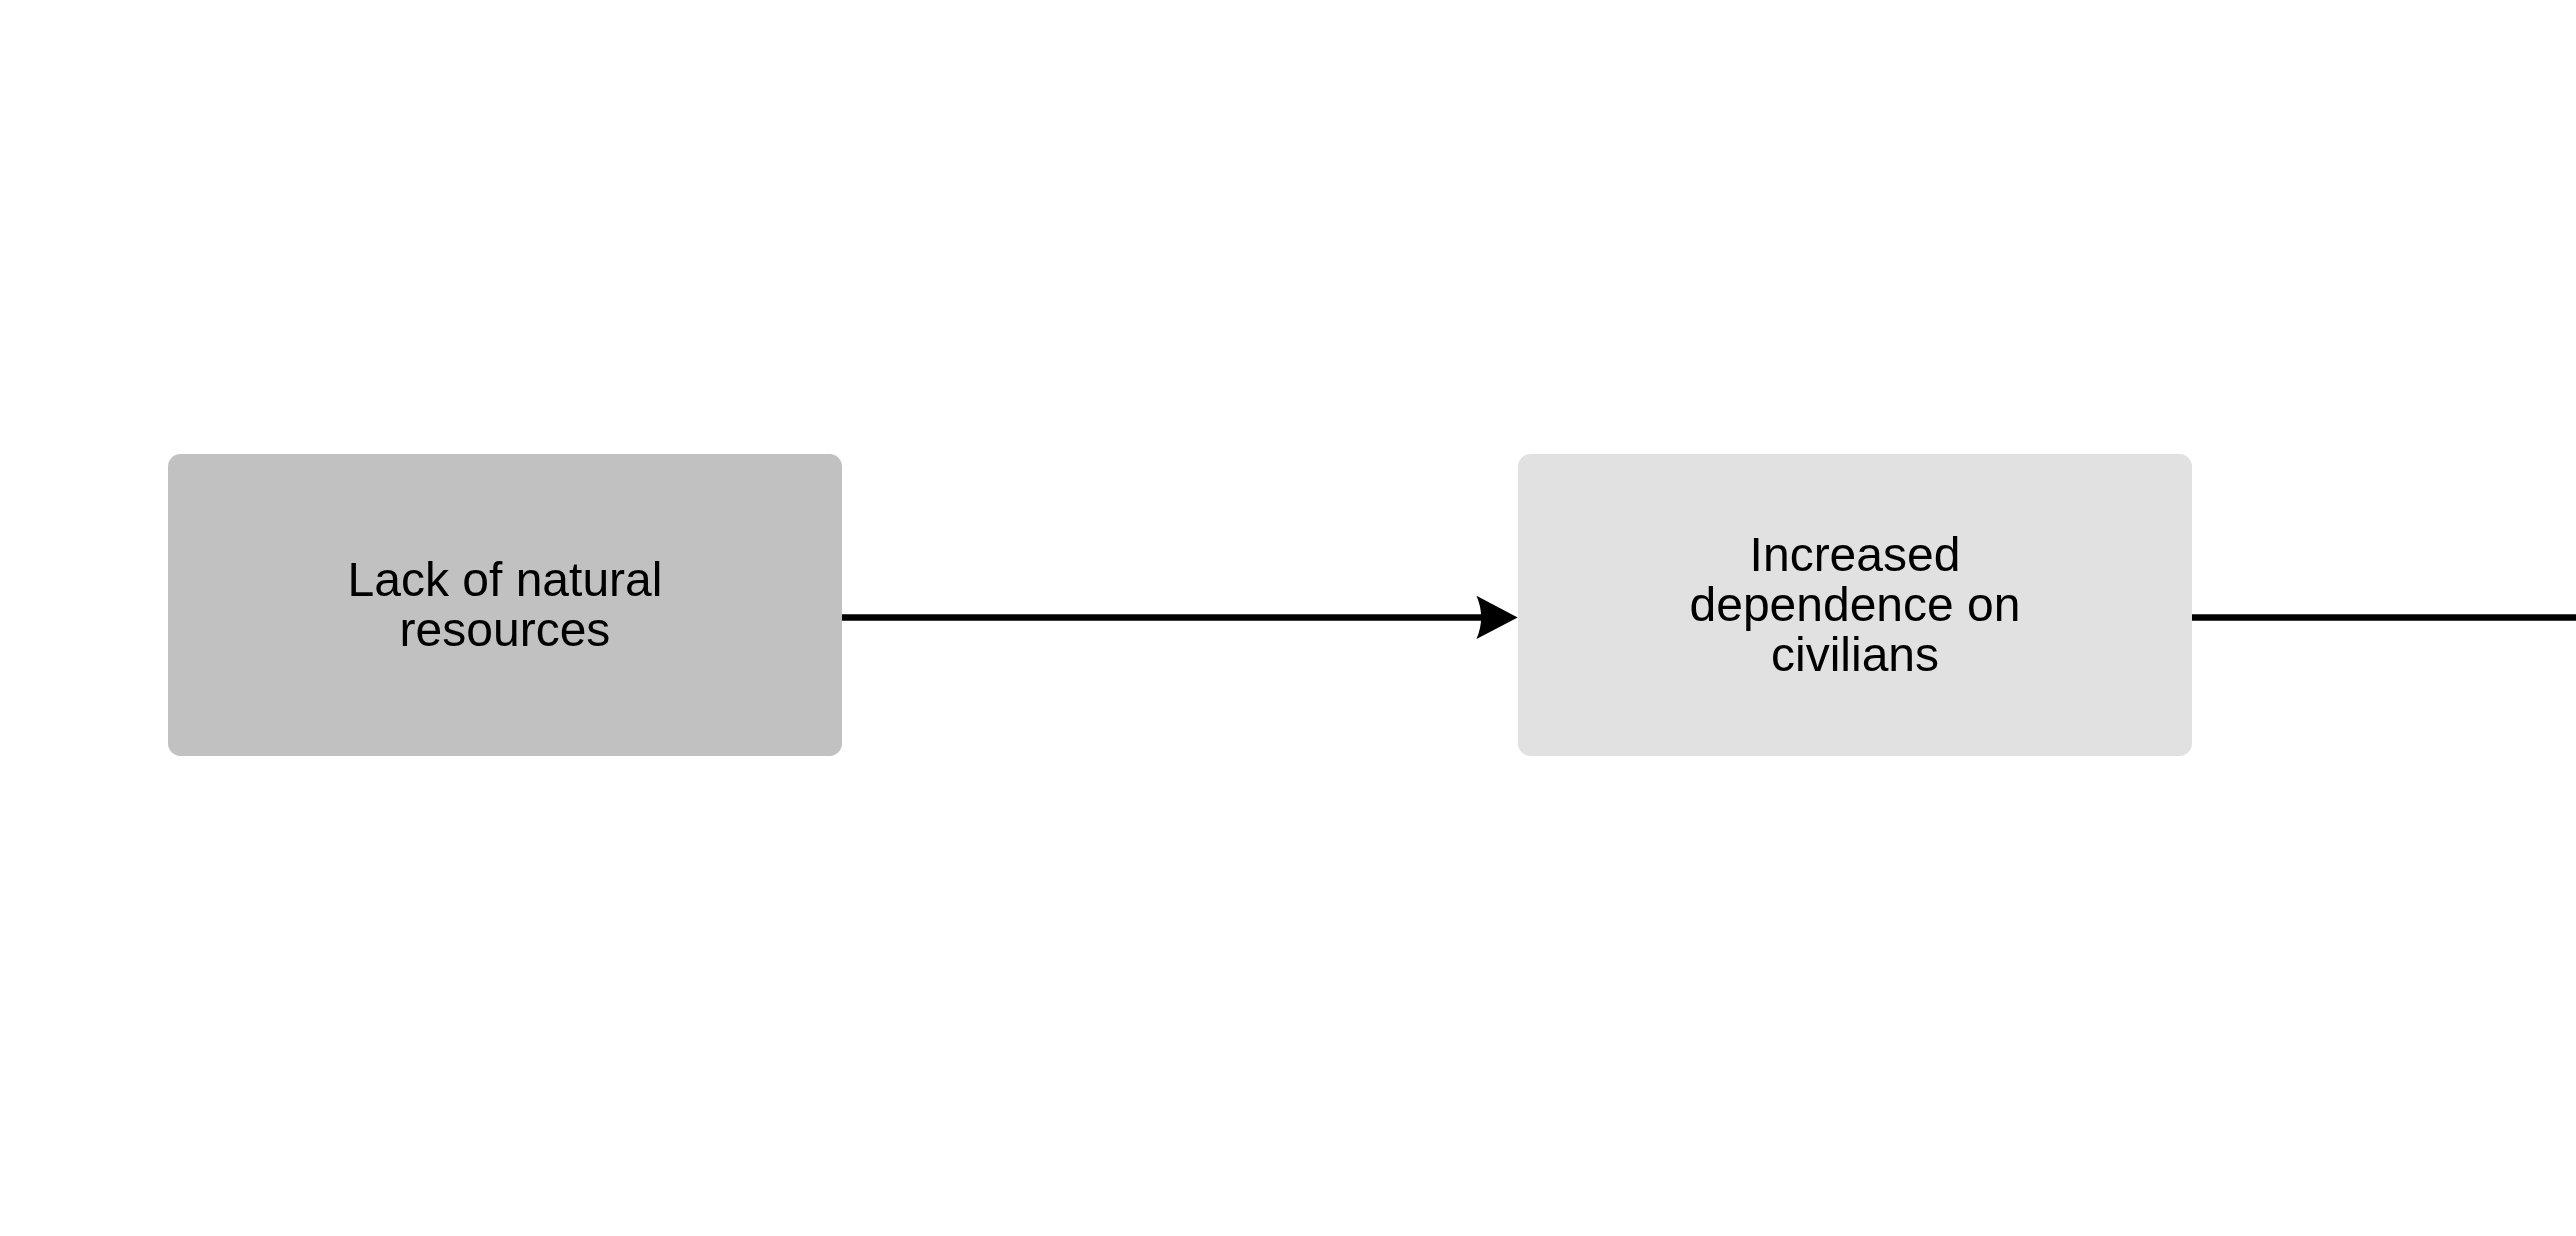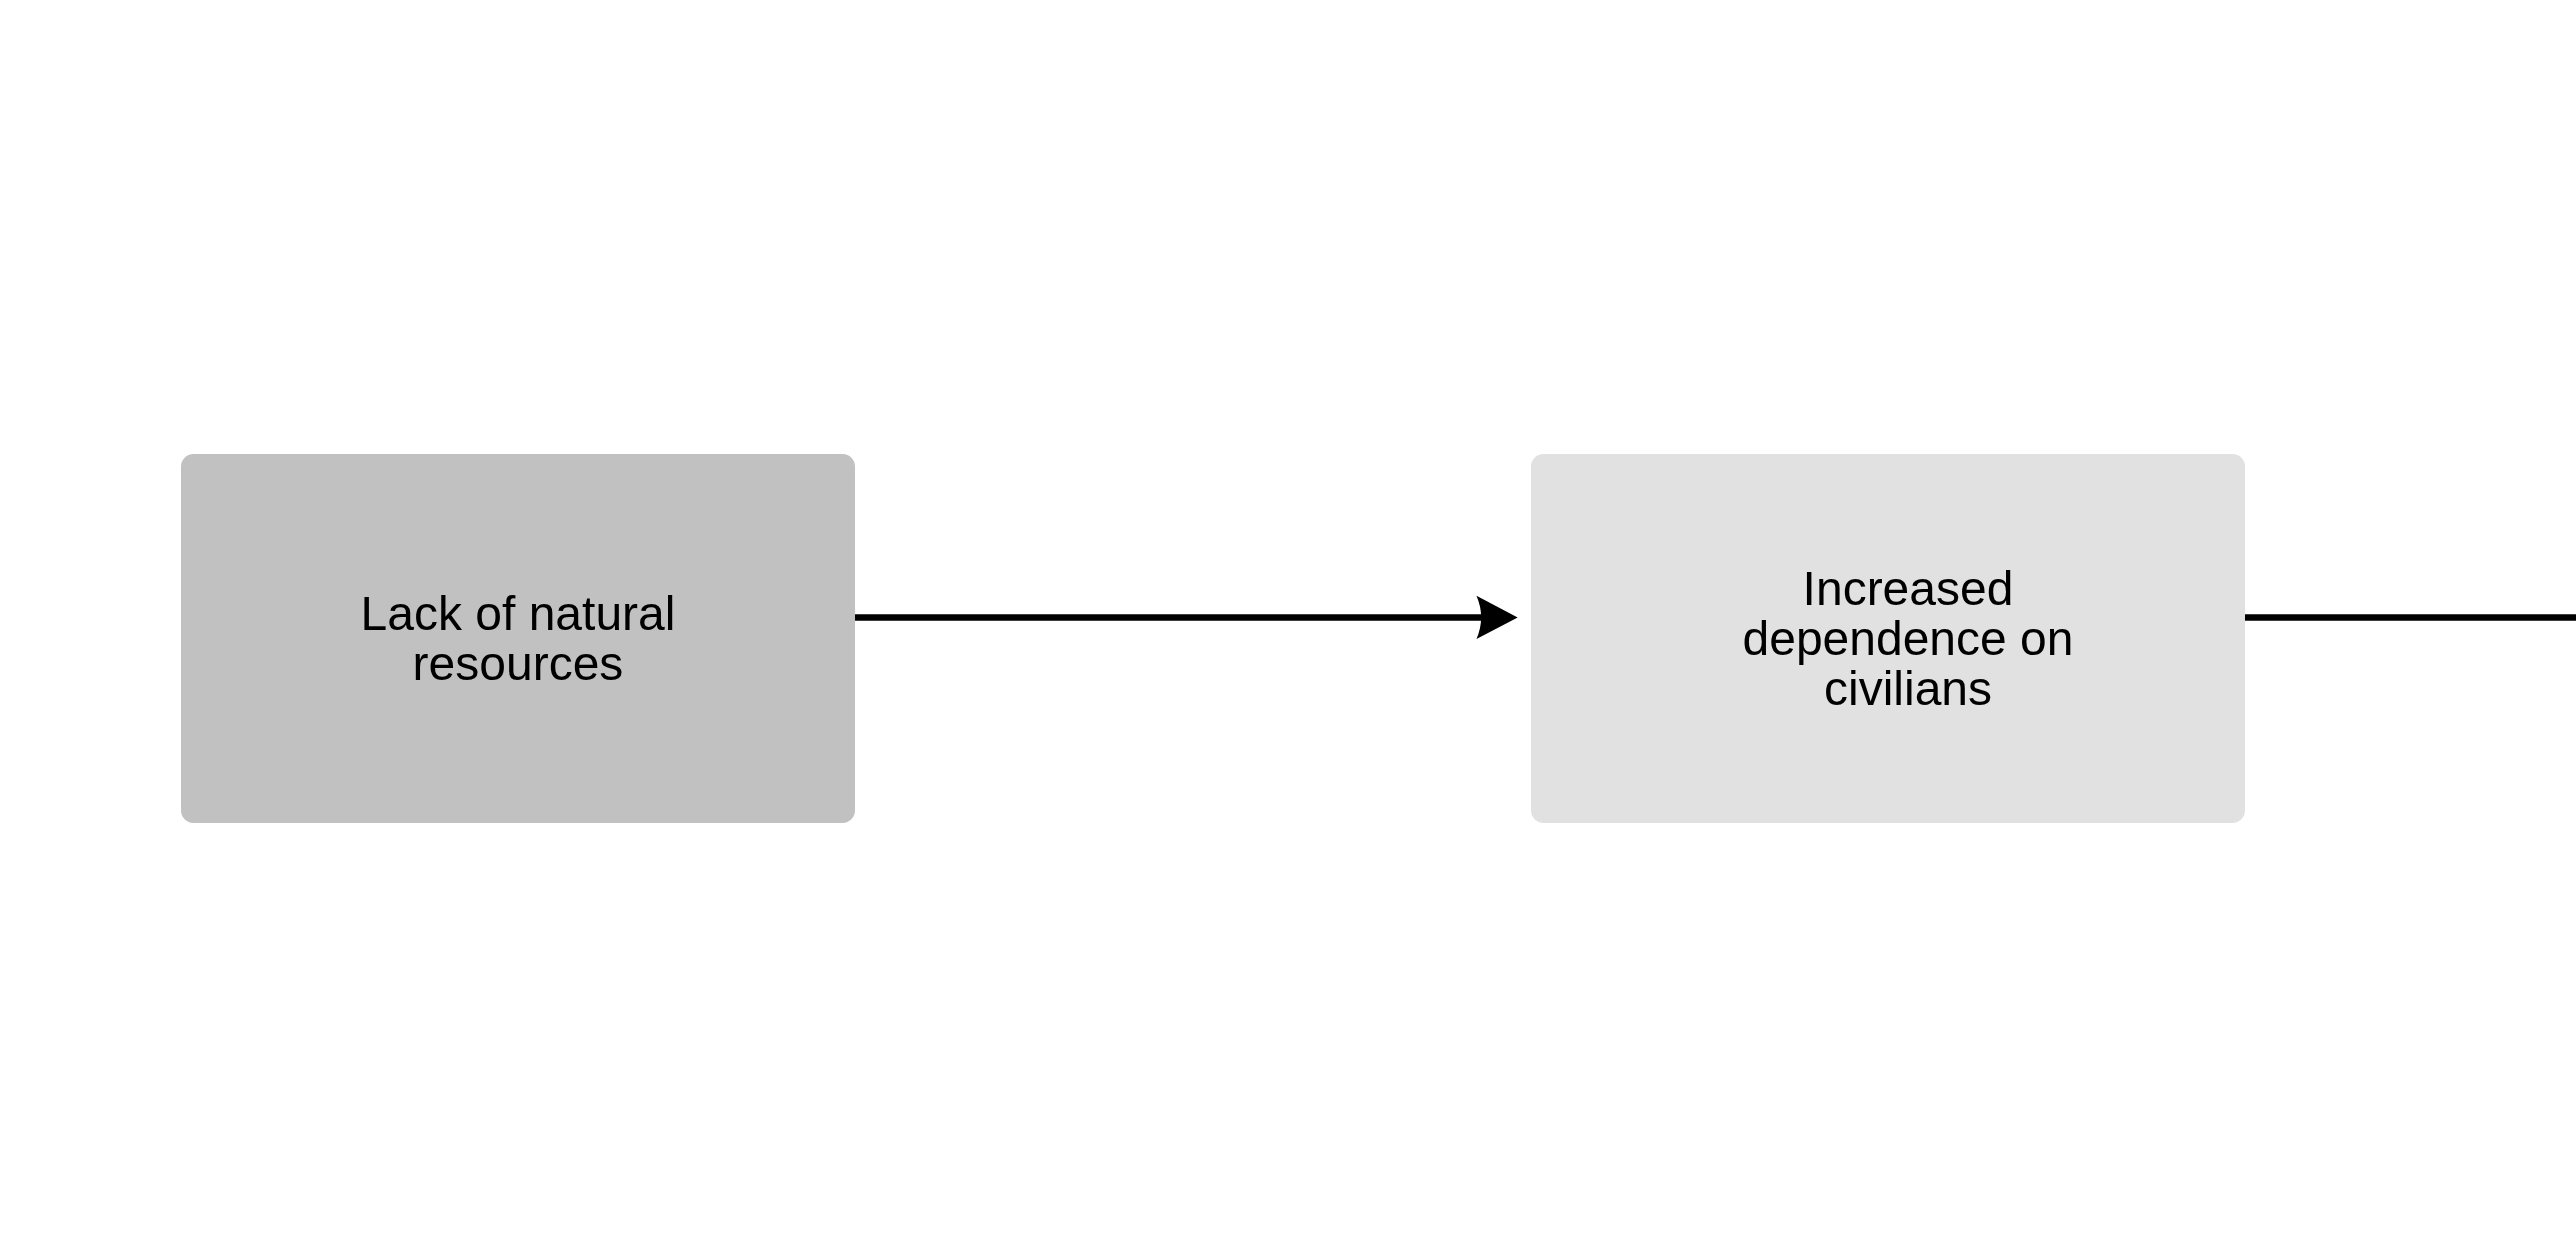--- a/index.html
+++ b/index.html
@@ -19,27 +19,26 @@
   .edges {
     position: absolute;
     left: 0;
     top: 0;
     width: 3709px;
     height: 1236px;
   }
   .node {
     position: absolute;
     width: 674px;
-    height: 369px;
+    height: 302px;
     border-radius: 12.4px;
     display: flex;
     align-items: center;
     justify-content: center;
     text-align: center;
-    margin-left: 13px;
   }
   .node .label {
     white-space: pre-line;
     font-size: 48px;
     line-height: 50px;
     color: #000000;
   }
   #node-a { left: 168px;  top: 454px; }
   #node-b { left: 1518px; top: 454px; }
 </style>
@@ -57,20 +56,20 @@
       <line x1="4254" y1="1199" x2="5500" y2="1199" stroke-width="13" stroke="#000000"></line>
       <path d="M 5566 1199 L 5486 1157 Q 5504 1199 5486 1241 Z" fill="#000000"></path>
     </g>
   </svg>
 
   <div class="node" id="node-a" style="background-color: rgb(193, 193, 193);">
     <span class="label">Lack of natural
 resources</span>
   </div>
 
-  <div class="node" id="node-b" style="background-color: rgb(225, 225, 225); padding-left: 40px;">
+  <div class="node" id="node-b" style="background-color: rgb(225, 225, 225);">
     <span class="label">Increased
 dependence on
 civilians</span>
   </div>
 
 </div>
 
 
 </body></html>

